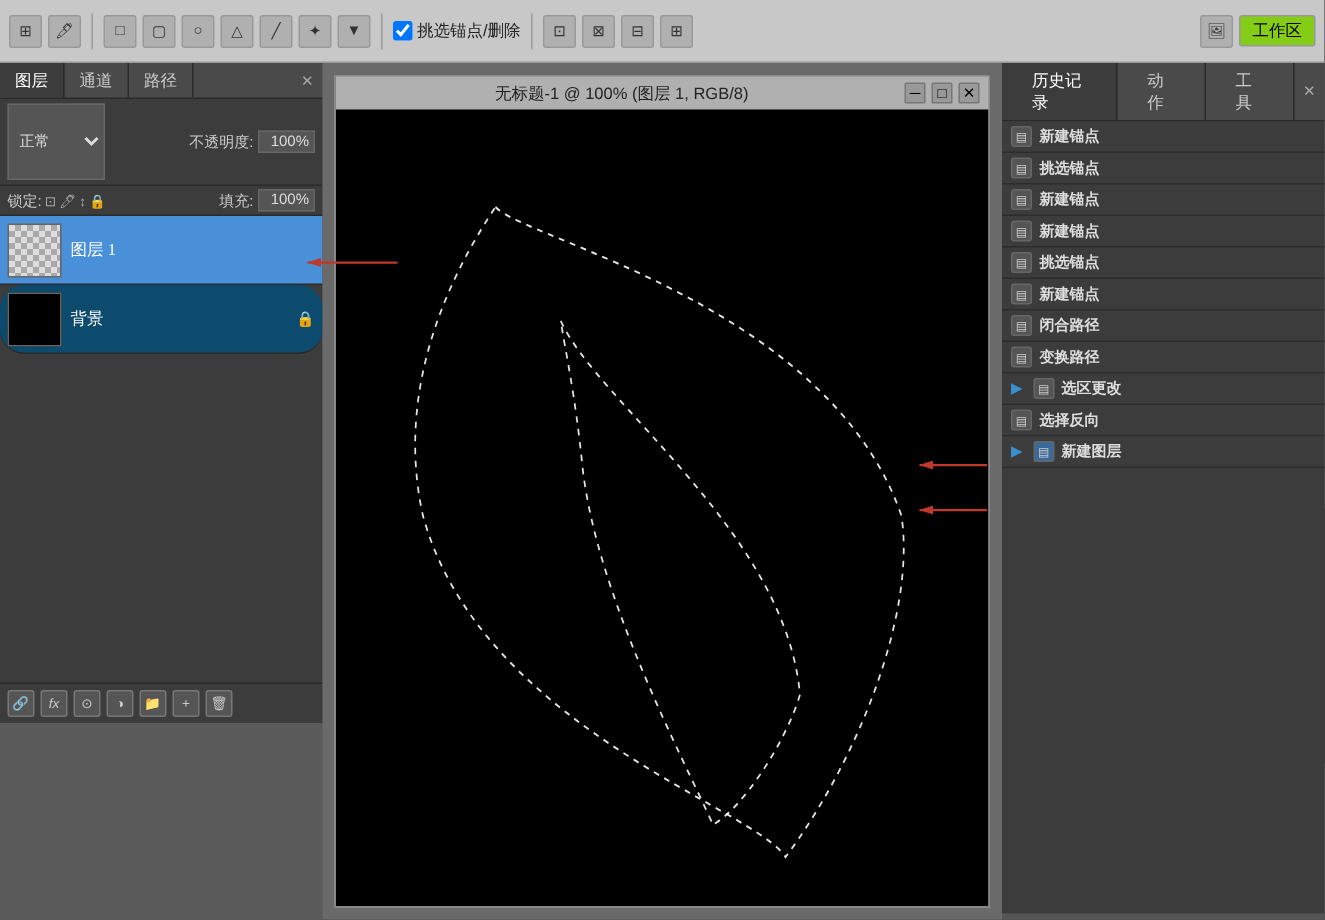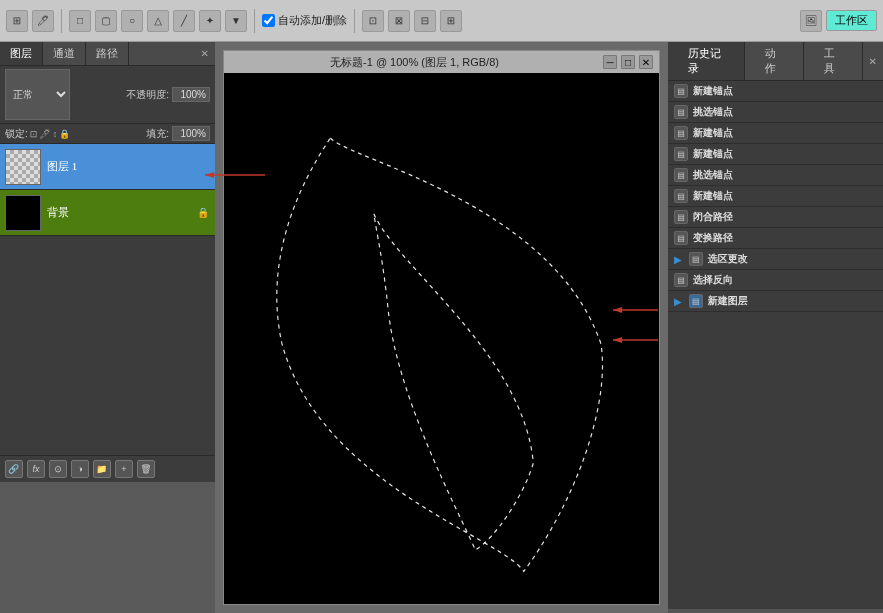--- a/index.html
+++ b/index.html
@@ -49,21 +49,21 @@
       font-size: 11px;
       color: #222;
     }
     .toolbar-right {
       margin-left: auto;
       display: flex;
       align-items: center;
       gap: 4px;
     }
     .workspace-btn {
-      background: #5eead4;
+      background: #84cc16;
       border: 1px solid #999;
       border-radius: 2px;
       padding: 2px 8px;
       font-size: 11px;
       cursor: pointer;
     }
 
     
     .left-panel {
       position: absolute;
@@ -170,21 +170,22 @@
       align-items: center;
       padding: 4px 5px;
       cursor: pointer;
       border-bottom: 1px solid #2a2a2a;
       min-height: 46px;
     }
     .layer-item.selected {
       background: #4a90d9;
     }
     .layer-item.normal {
-      background: #4d7c0f;
+      background: #0c4a6e;
+      border-radius: 16px;
     }
     .layer-thumbnail {
       width: 36px;
       height: 36px;
       border: 1px solid #666;
       margin-right: 6px;
       flex-shrink: 0;
       position: relative;
       overflow: hidden;
     }
@@ -374,21 +375,21 @@
   <div class="toolbar-icon">□</div>
   <div class="toolbar-icon">▢</div>
   <div class="toolbar-icon">○</div>
   <div class="toolbar-icon">△</div>
   <div class="toolbar-icon">╱</div>
   <div class="toolbar-icon">✦</div>
   <div class="toolbar-icon">▼</div>
   <div class="toolbar-separator"></div>
   <label class="toolbar-checkbox-label">
     <input type="checkbox" checked="" style="">
-    <span>自动添加/删除</span>
+    <span>挑选锚点/删除</span>
   </label>
   <div class="toolbar-separator"></div>
   <div class="toolbar-icon">⊡</div>
   <div class="toolbar-icon">⊠</div>
   <div class="toolbar-icon">⊟</div>
   <div class="toolbar-icon">⊞</div>
   <div class="toolbar-right">
     <div class="toolbar-icon">🖼</div>
     <div class="workspace-btn">工作区</div>
   </div>

